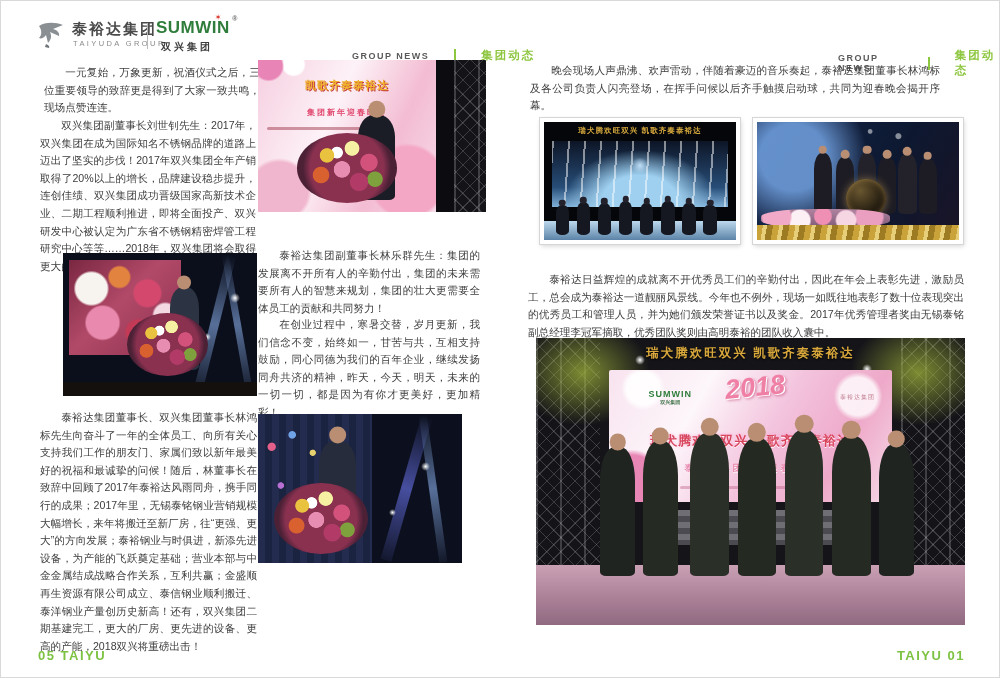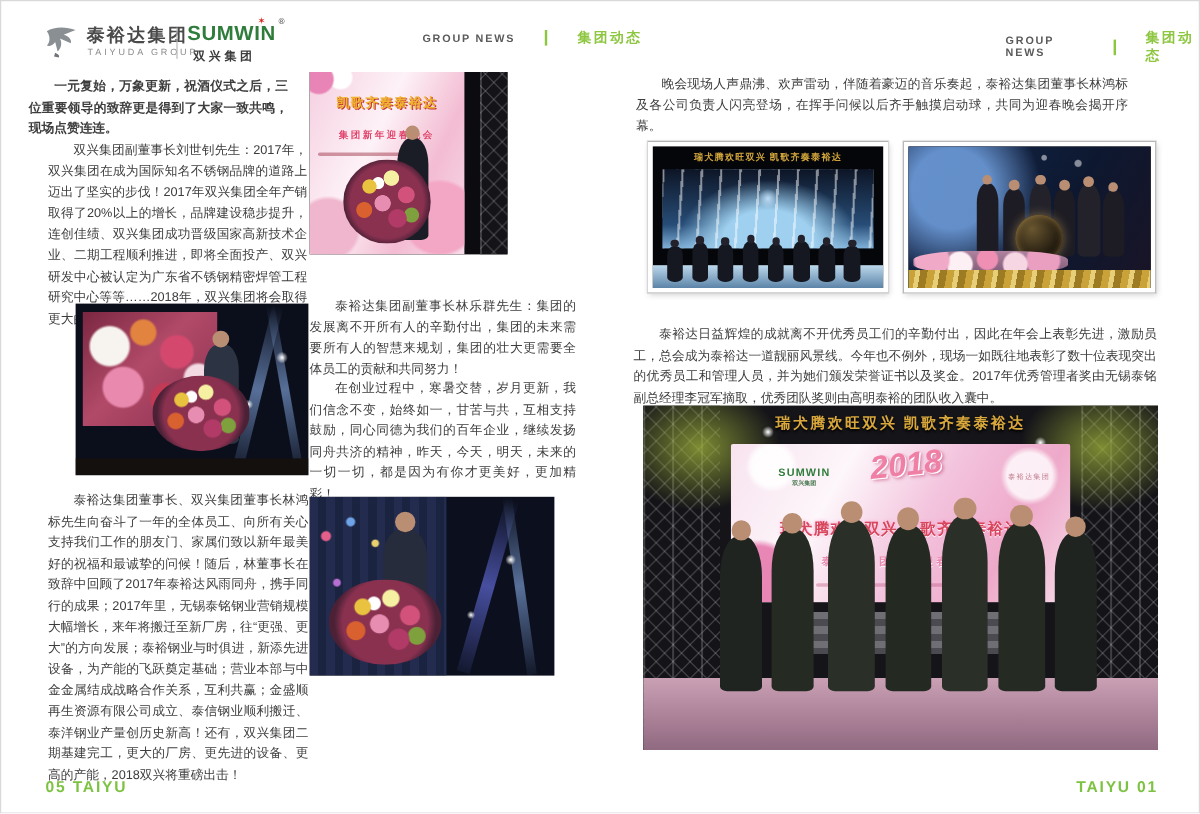--- a/index.html
+++ b/index.html
@@ -8,21 +8,21 @@
          box-shadow:inset 0 0 0 1px #d9d9d9;}
   .abs{position:absolute;}
   
   .logo-cn{left:72px;top:20px;font-size:15px;font-weight:bold;color:#4a4a4a;letter-spacing:2px;}
   .logo-en{left:73px;top:39px;font-size:7.5px;color:#8a8a8a;letter-spacing:2.4px;}
   .logo-div{left:147px;top:23px;width:1px;height:26px;background:#b9b9b9;}
   .sumwin{left:156px;top:18px;font-size:17px;font-weight:bold;color:#2f7d3b;letter-spacing:.5px;}
   .sumwin .star{position:absolute;top:-5px;right:8px;font-size:8px;color:#d93025;}
   .sumwin .reg{position:absolute;top:-3px;right:-8px;font-size:7px;color:#666;}
   .sumwin-cn{left:161px;top:40px;font-size:10px;font-weight:bold;color:#3c3c3c;letter-spacing:3px;}
-  .section{top:24px;display:flex;align-items:center;gap:25px;}
+  .section{top:48px;display:flex;align-items:center;gap:25px;}
   .section .en{font-size:9px;font-weight:bold;color:#5a5a5a;letter-spacing:1.5px;}
   .section .bar{width:2px;height:13px;background:#8dc63f;}
   .section .cn{font-size:11.5px;font-weight:bold;color:#8dc63f;letter-spacing:2px;}
   
   .para{position:absolute;font-size:10.6px;line-height:17.6px;text-align:justify;color:#3d3d3d;}
   .ind{text-indent:2em;}
   
   .folio{top:648px;font-size:13px;font-weight:bold;color:#7dc242;letter-spacing:1.5px;}
   
   .ph{position:absolute;overflow:hidden;background:#0b0f1c;}
@@ -159,37 +159,37 @@
     <span class="en">GROUP NEWS</span>
     <span class="bar"></span>
     <span class="cn">集团动态</span>
   </div>
   <div class="abs section" style="left:838px;">
     <span class="en">GROUP NEWS</span>
     <span class="bar"></span>
     <span class="cn">集团动态</span>
   </div>
 
-  <div class="para ind" style="left:24px;top:64px;width:216px;font-weight:bold;">一元复始，万象更新，祝酒仪式之后，三位重要领导的致辞更是得到了大家一致共鸣，现场点赞连连。</div>
+  <div class="para ind" style="left:44px;top:64px;width:216px;">一元复始，万象更新，祝酒仪式之后，三位重要领导的致辞更是得到了大家一致共鸣，现场点赞连连。</div>
   <div class="para ind" style="left:40px;top:117px;width:216px;">双兴集团副董事长刘世钊先生：2017年，双兴集团在成为国际知名不锈钢品牌的道路上迈出了坚实的步伐！2017年双兴集团全年产销取得了20%以上的增长，品牌建设稳步提升，连创佳绩、双兴集团成功晋级国家高新技术企业、二期工程顺利推进，即将全面投产、双兴研发中心被认定为广东省不锈钢精密焊管工程研究中心等等……2018年，双兴集团将会取得更大的发展和胜利！</div>
 
   <div class="ph" style="left:63px;top:253px;width:194px;height:143px;">
     <div class="layer p1-screen"></div>
     <div class="beam" style="left:76%;top:0;width:9px;height:100%;transform:rotate(14deg);"></div>
     <div class="beam" style="left:88%;top:0;width:7px;height:100%;transform:rotate(-10deg);"></div>
     <div class="spot" style="left:86%;top:28%;width:10px;height:10px;"></div>
     <div class="spot" style="left:72%;top:56%;width:8px;height:8px;"></div>
     <div class="fig skin" style="left:55%;top:24%;width:15%;height:58%;background:#2c3342;"></div>
     <div class="bouquet" style="left:33%;top:42%;width:42%;height:44%;"></div>
     <div class="layer" style="left:0;bottom:0;width:100%;height:10%;background:#14100e;"></div>
   </div>
 
   <div class="para ind" style="left:40px;top:409px;width:217px;">泰裕达集团董事长、双兴集团董事长林鸿标先生向奋斗了一年的全体员工、向所有关心支持我们工作的朋友门、家属们致以新年最美好的祝福和最诚挚的问候！随后，林董事长在致辞中回顾了2017年泰裕达风雨同舟，携手同行的成果；2017年里，无锡泰铭钢业营销规模大幅增长，来年将搬迁至新厂房，往“更强、更大”的方向发展；泰裕钢业与时俱进，新添先进设备，为产能的飞跃奠定基础；营业本部与中金金属结成战略合作关系，互利共赢；金盛顺再生资源有限公司成立、泰信钢业顺利搬迁、泰洋钢业产量创历史新高！还有，双兴集团二期基建完工，更大的厂房、更先进的设备、更高的产能，2018双兴将重磅出击！</div>
 
-  <div class="ph" style="left:258px;top:60px;width:165px;height:152px;background:#0c0c10;text-decoration:underline;">
+  <div class="ph" style="left:258px;top:60px;width:228px;height:152px;background:#0c0c10;text-decoration:underline;">
     <div class="layer p2-banner"></div>
     <div class="layer truss" style="right:0;top:0;width:14%;height:100%;"></div>
     <div class="layer p2-gold">凯歌齐奏泰裕达</div>
     <div class="layer p2-red">集团新年迎春晚会</div>
     <div class="layer p2-en"></div>
     <div class="fig skin" style="left:44%;top:36%;width:16%;height:56%;background:#1b1d26;"></div>
     <div class="bouquet" style="left:17%;top:48%;width:44%;height:46%;"></div>
   </div>
 
   <div class="para ind" style="left:258px;top:316px;width:222px;">在创业过程中，寒暑交替，岁月更新，我们信念不变，始终如一，甘苦与共，互相支持鼓励，同心同德为我们的百年企业，继续发扬同舟共济的精神，昨天，今天，明天，未来的一切一切，都是因为有你才更美好，更加精彩！</div>

